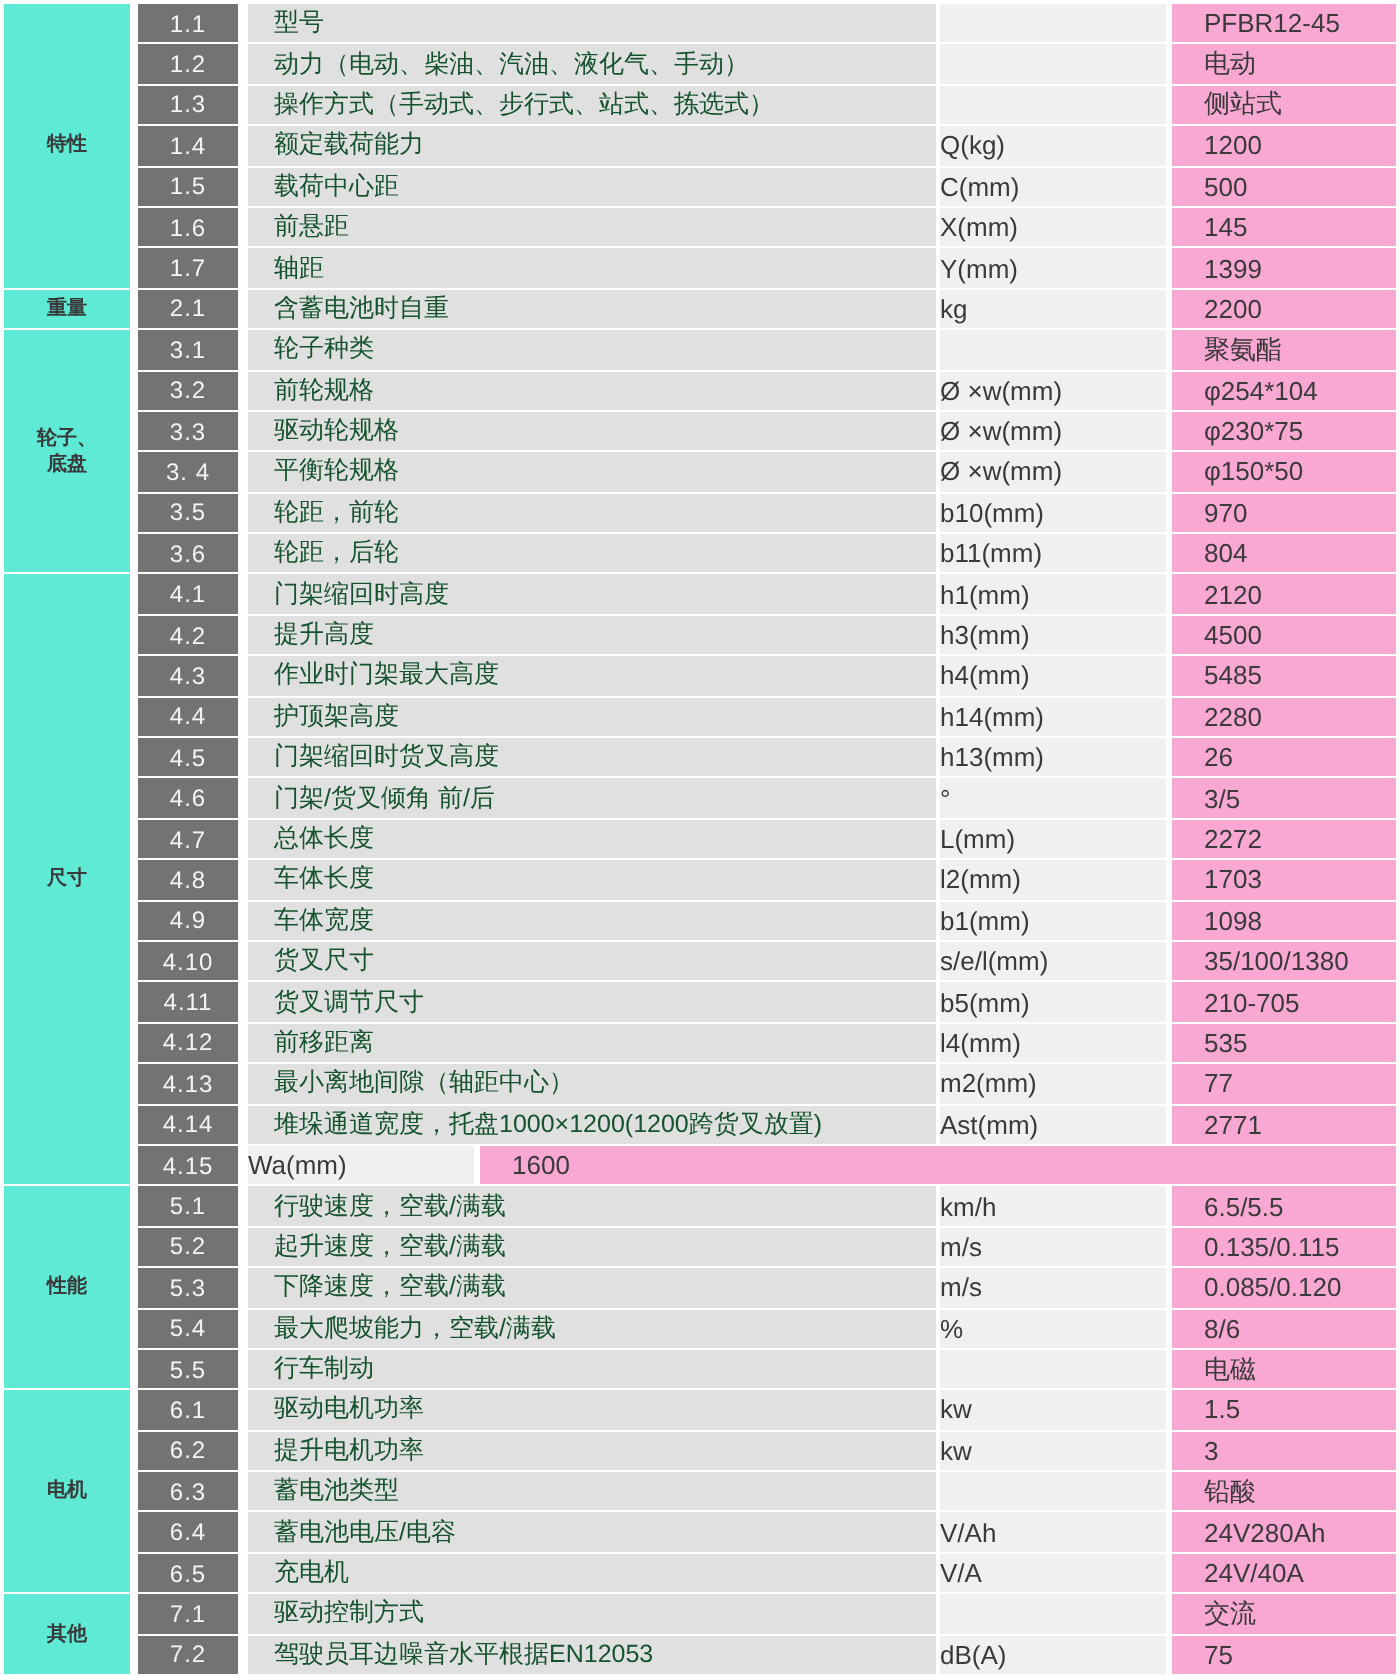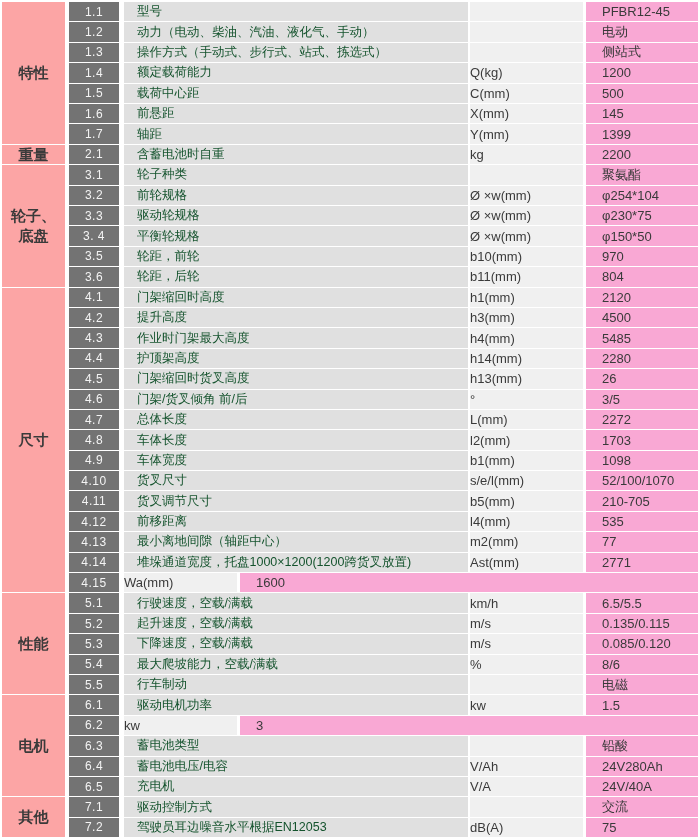--- a/index.html
+++ b/index.html
@@ -10,23 +10,23 @@
     overflow:hidden;
     position:relative;
   }
   .spec-table {
     position:absolute; top:2px; left:2px; width:696px;
     display:flex; flex-direction:column; gap:1px;
   }
   .section { display:flex; gap:4px; }
   .cat {
     width:63px; flex:0 0 63px;
-    background:#fca5a5;
+    background:#5eead4;
     display:flex; align-items:center; justify-content:center;
-    font-weight:bold; font-size:15px; color:#3a3a3a;
+    font-weight:bold; font-size:10px; color:#3a3a3a;
     white-space:pre-line; text-align:center; line-height:1.3;
   }
   .rows { flex:1; display:flex; flex-direction:column; gap:1px; }
   .row { display:flex; height:19.4px; }
   .num {
     width:50px; flex:0 0 50px;
     background:#737373; color:#f4f4f4;
     display:flex; align-items:center; justify-content:center;
     font-size:12px; letter-spacing:0.5px;
     margin-right:5px;
@@ -213,21 +213,21 @@
         <div class="row">
     <div class="num">4.9</div>
     <div class="desc">车体宽度</div>
     <div class="unit">b1(mm)</div>
     <div class="val">1098</div>
   </div>
         <div class="row">
     <div class="num">4.10</div>
     <div class="desc">货叉尺寸</div>
     <div class="unit">s/e/l(mm)</div>
-    <div class="val">52/100/1070</div>
+    <div class="val">35/100/1380</div>
   </div>
         <div class="row">
     <div class="num">4.11</div>
     <div class="desc">货叉调节尺寸</div>
     <div class="unit">b5(mm)</div>
     <div class="val">210-705</div>
   </div>
         <div class="row">
     <div class="num">4.12</div>
     <div class="desc">前移距离</div>
@@ -292,20 +292,21 @@
     <div class="cat">电机</div>
     <div class="rows">
         <div class="row">
     <div class="num">6.1</div>
     <div class="desc">驱动电机功率</div>
     <div class="unit">kw</div>
     <div class="val">1.5</div>
   </div>
         <div class="row">
     <div class="num">6.2</div>
+    <div class="desc">提升电机功率</div>
     <div class="unit">kw</div>
     <div class="val">3</div>
   </div>
         <div class="row">
     <div class="num">6.3</div>
     <div class="desc">蓄电池类型</div>
     <div class="unit"></div>
     <div class="val">铅酸</div>
   </div>
         <div class="row">

